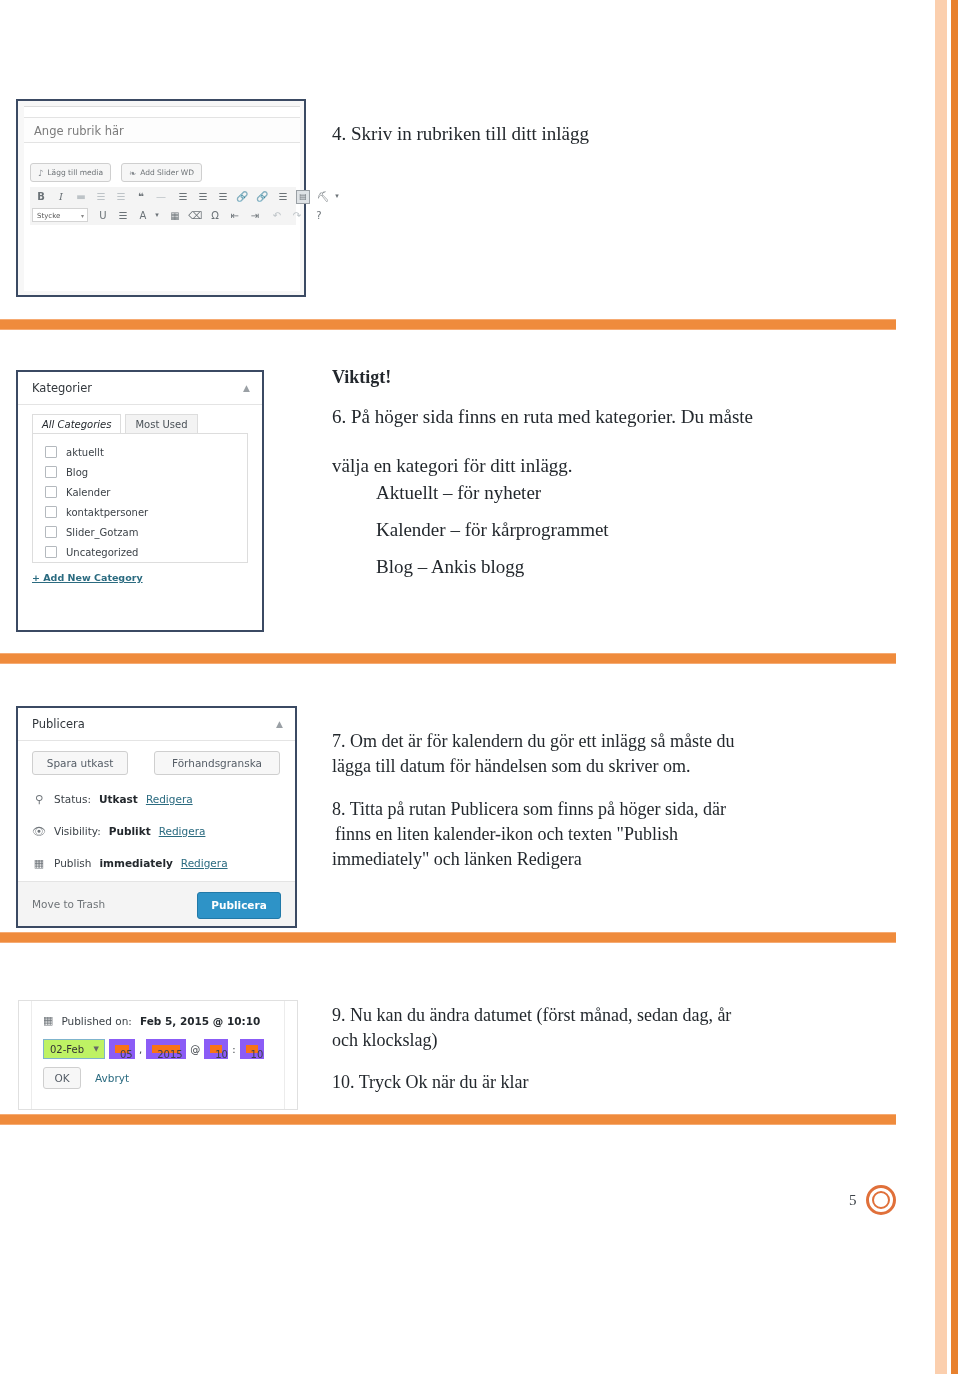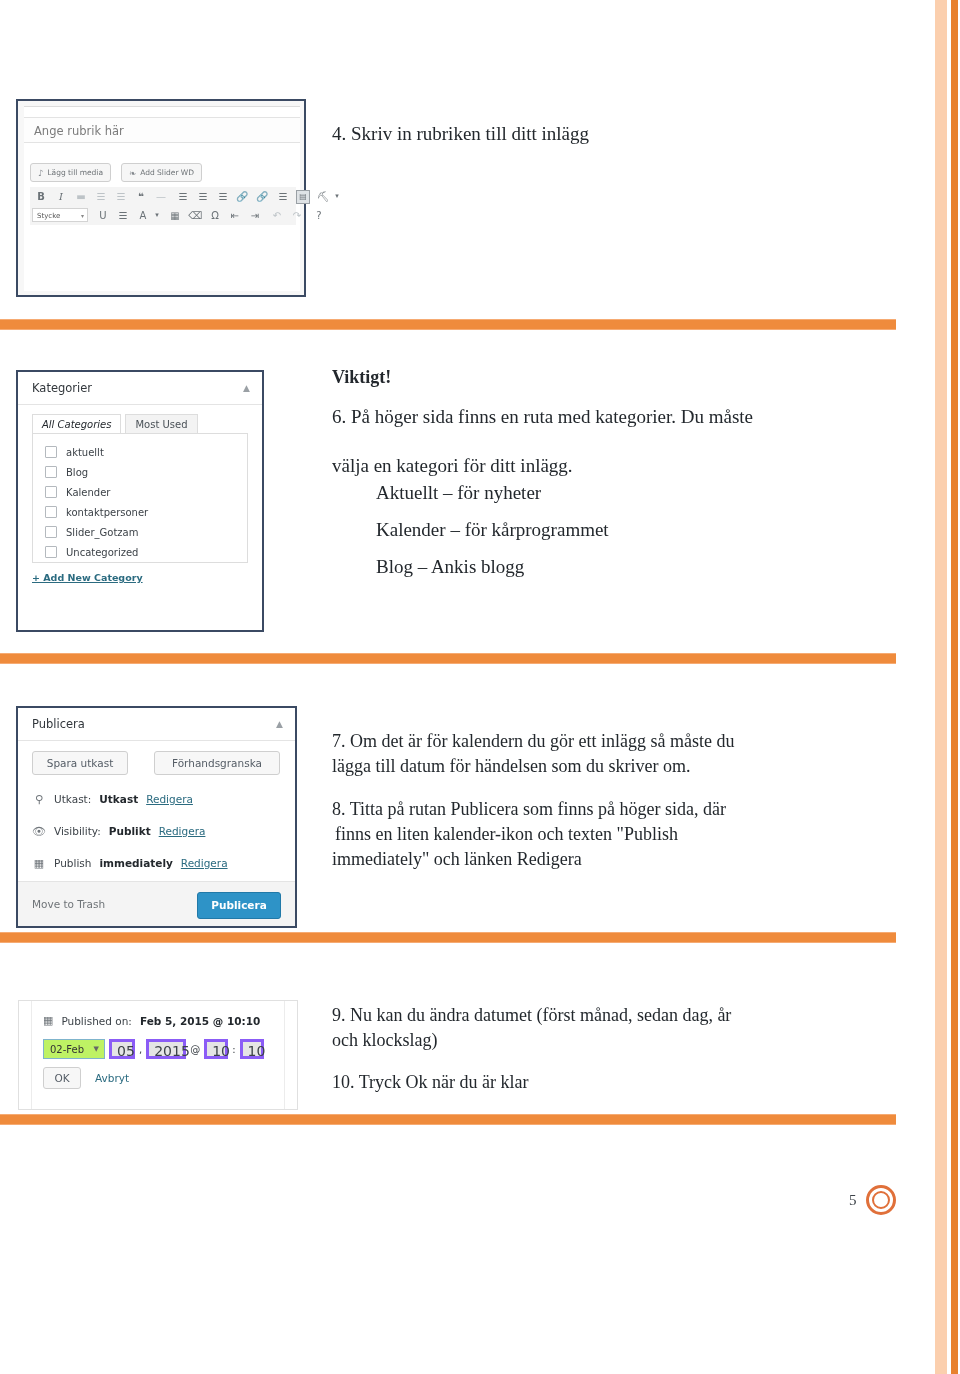--- a/index.html
+++ b/index.html
@@ -147,22 +147,22 @@
   }
   .dline b{font-weight:bold;color:#23282d;}
   .drow{position:absolute;left:24px;top:38px;display:flex;align-items:center;gap:4px;}
   .dsel{
     position:relative;width:62px;height:20px;border:1px solid #7fb4cc;background:#bef264;
     font-family:"DejaVu Sans",sans-serif;font-size:10px;color:#333;
     line-height:19px;padding-left:6px;box-sizing:border-box;
   }
   .dsel .car{position:absolute;right:5px;top:0;font-size:7px;color:#666;}
   .dinp{
-    height:20px;border:3px solid #8b5cf6;background:#e5e5e5;
-    font-family:"DejaVu Sans",sans-serif;font-size:14px;color:#3c4248;
+    height:20px;border:6px solid #8b5cf6;background:#f97316;
+    font-family:"DejaVu Sans",sans-serif;font-size:10px;color:#3c4248;
     line-height:19px;padding:0 5px;box-sizing:border-box;
   }
   .w-day{width:26px;}
   .w-year{width:40px;}
   .w-t{width:24px;}
   .dsep{font-family:"DejaVu Sans",sans-serif;font-size:10px;color:#3c4248;}
   .dbtns{position:absolute;left:24px;top:66px;display:flex;align-items:center;gap:14px;}
   .okbtn{
     width:38px;height:22px;border:1px solid #cfcfcf;border-radius:3px;background:#f7f7f7;
     font-family:"DejaVu Sans",sans-serif;font-size:10.5px;color:#555d66;
@@ -314,21 +314,21 @@
     </div>
 
     <div class="pub-body">
       <div class="pub-btns">
         <span class="wbtn draft">Spara utkast</span>
         <span class="wbtn prev">Förhandsgranska</span>
       </div>
 
       <div class="pubrow" style="top:47px">
         <span class="gicon">⚲</span>
-        <span>Utkast: </span>
+        <span>Status: </span>
         <b>Utkast</b>
         <span class="lnk">Redigera</span>
       </div>
 
       <div class="pubrow" style="top:79px">
         <span class="gicon">👁</span>
         <span>Visibility: </span>
         <b>Publikt</b>
         <span class="lnk">Redigera</span>
       </div>

